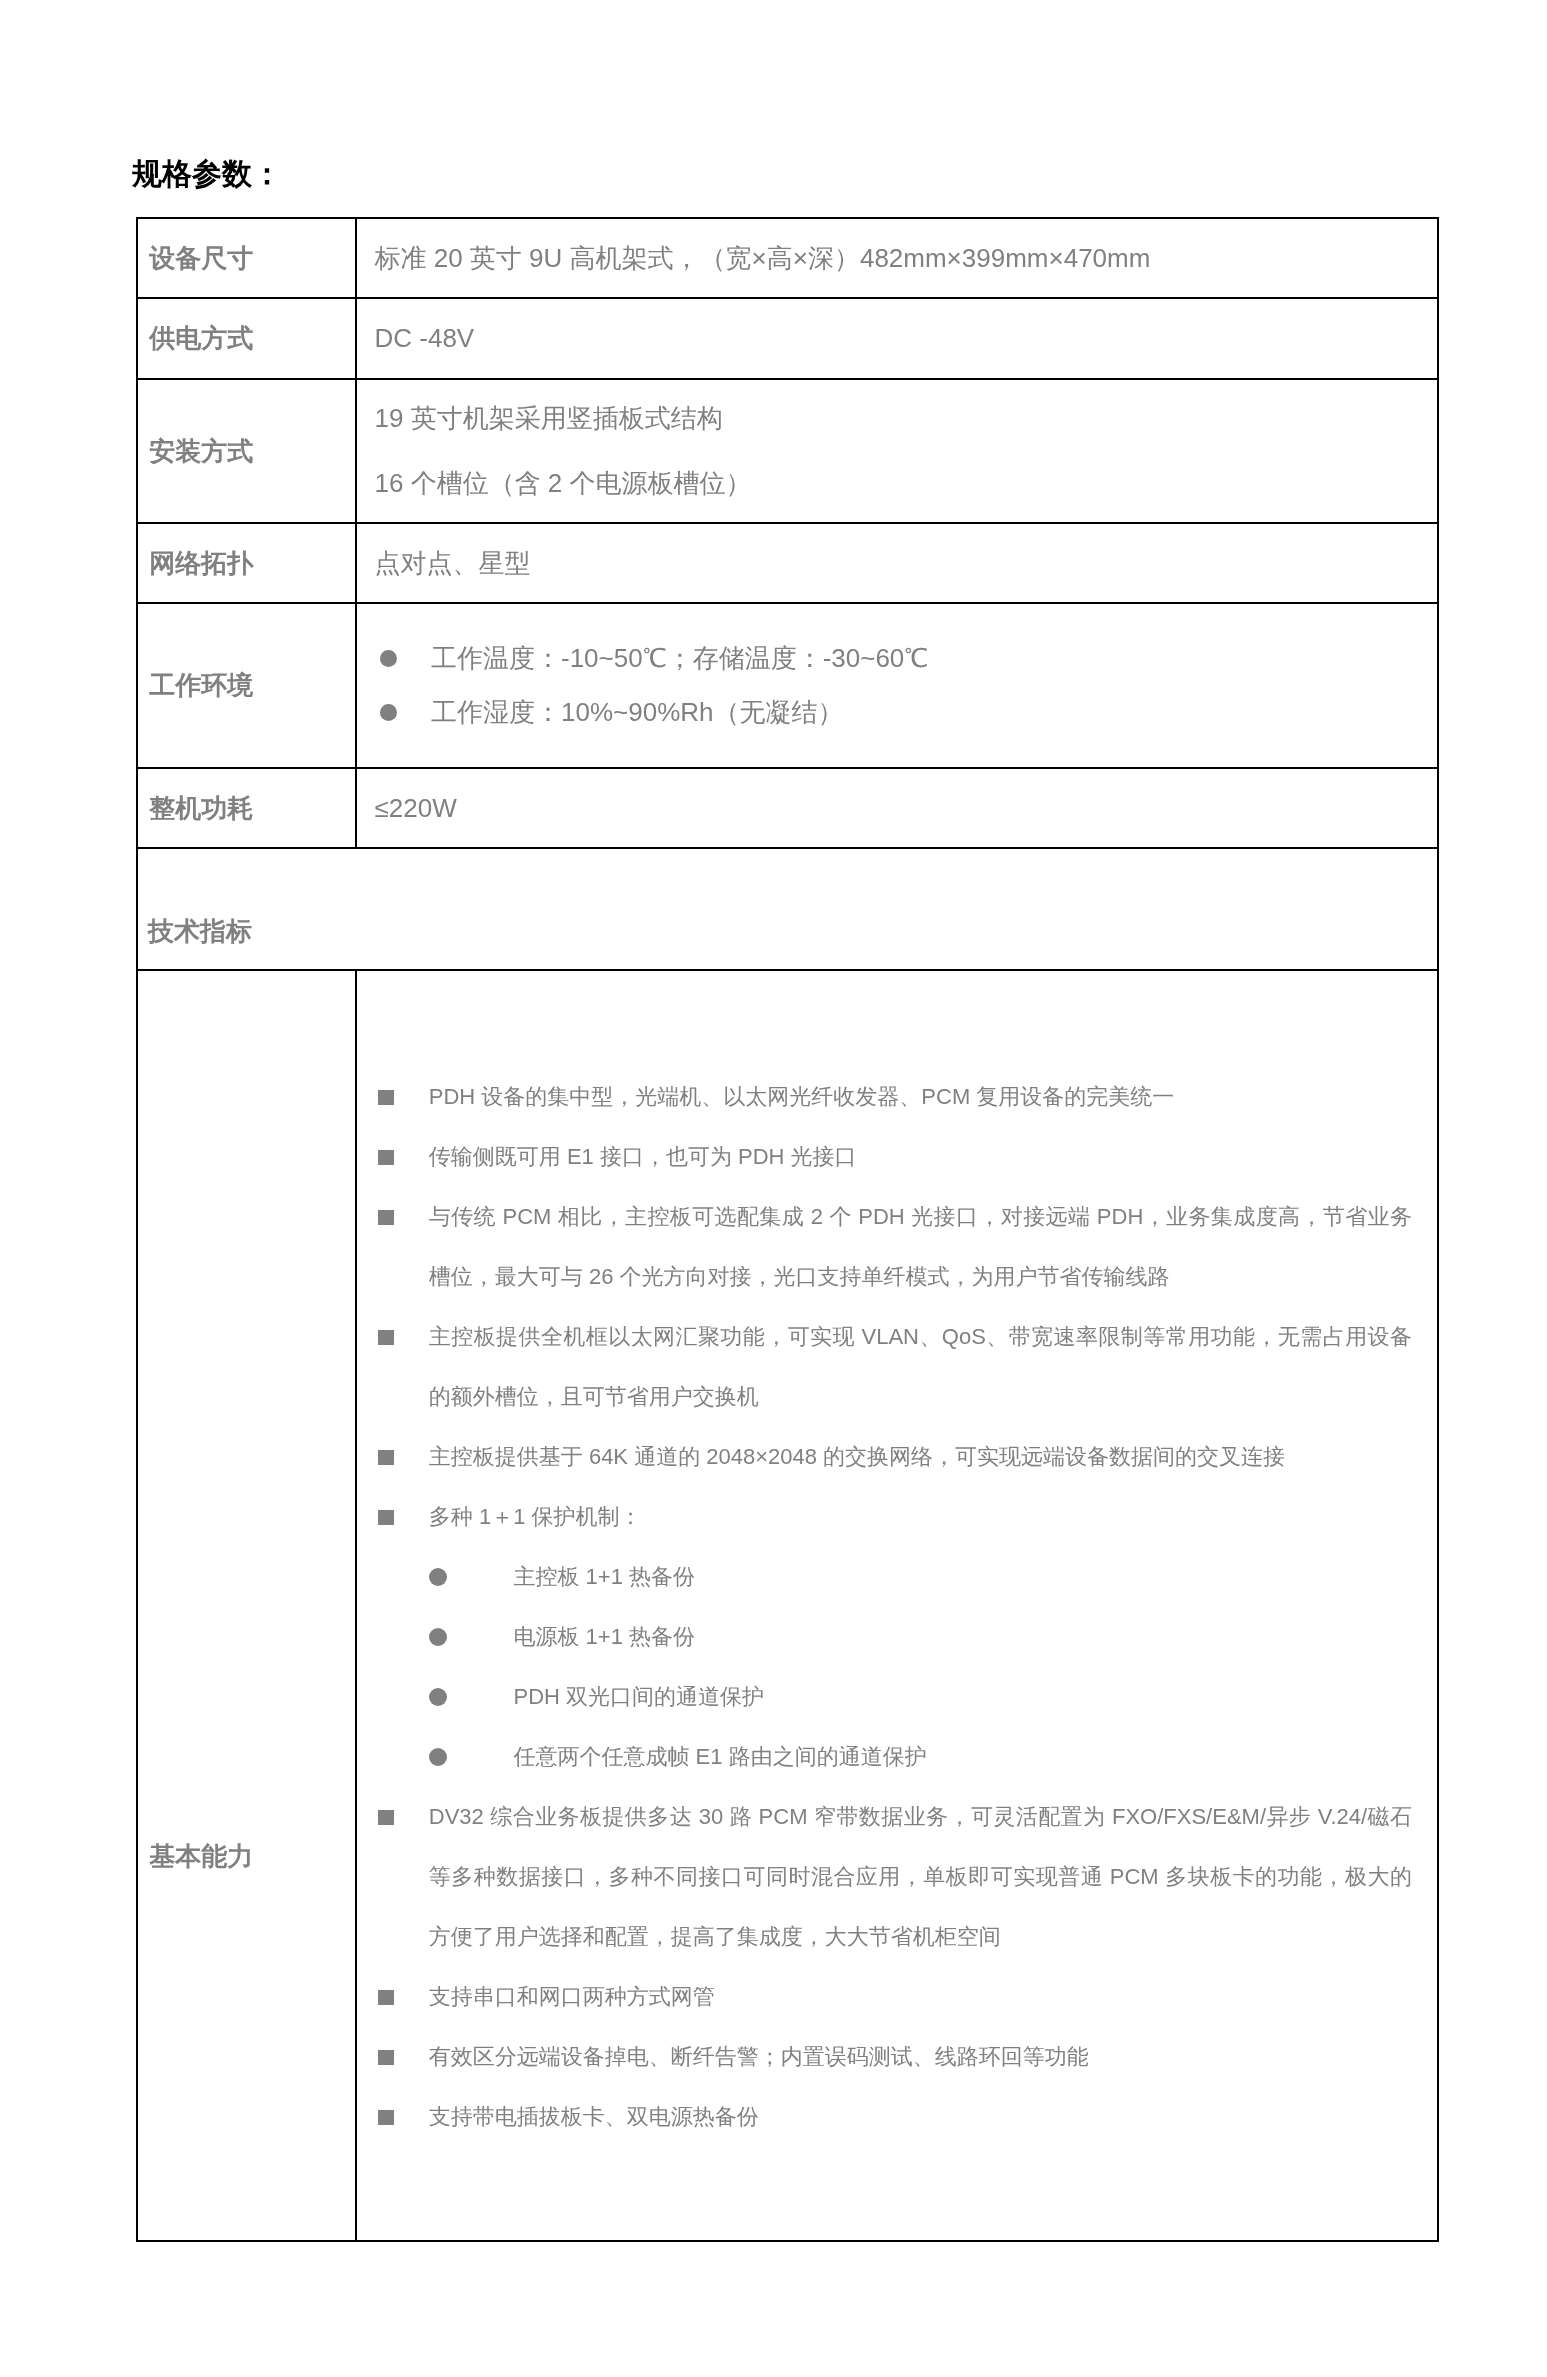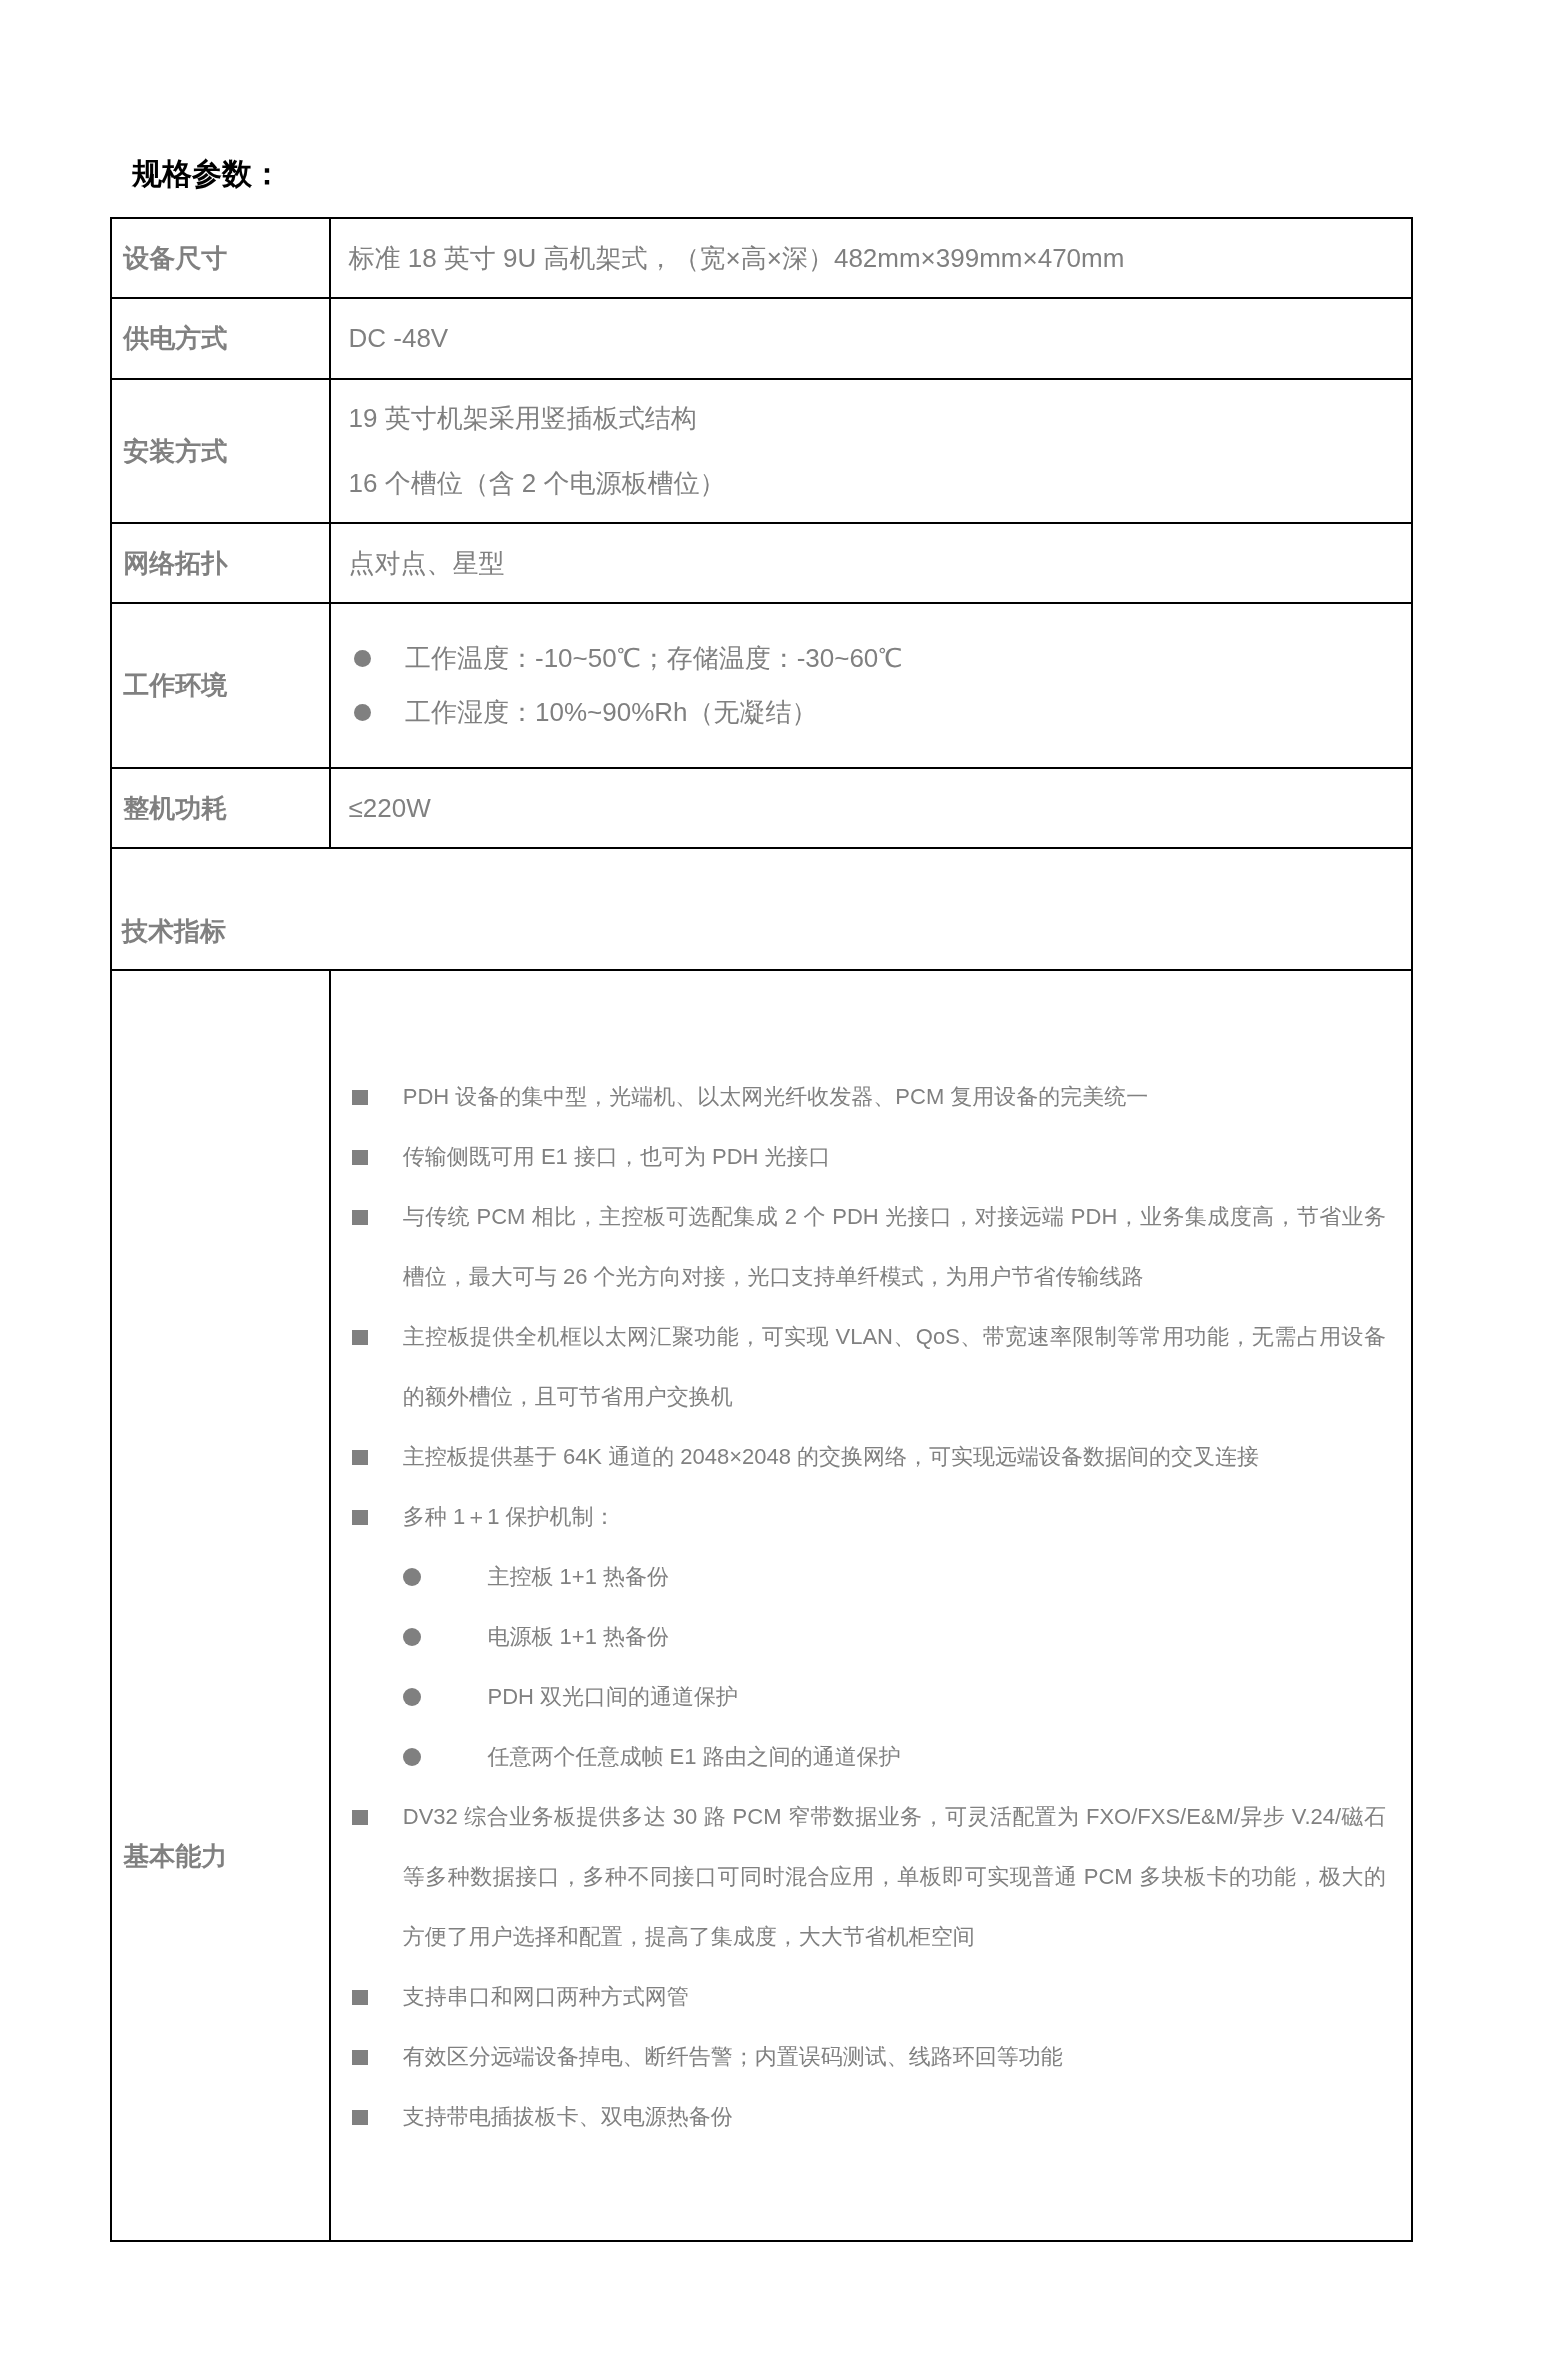--- a/index.html
+++ b/index.html
@@ -10,21 +10,21 @@
     background:#ffffff;
     font-family:"Liberation Sans", sans-serif;
     color:#808080;
     overflow:hidden;
   }
   .page-title {
     position:absolute; left:132px; top:156px;
     font-size:30px; line-height:36px; font-weight:bold; color:#000000;
   }
   table.spec {
-    position:absolute; left:110px; top:217px;
+    position:absolute; left:136px; top:217px;
     width:1303px;
     border-collapse:collapse; table-layout:fixed;
   }
   table.spec td {
     border:2.5px solid #000000;
     vertical-align:middle;
     font-size:26px; color:#808080;
   }
   td.lab {
     width:219px;
@@ -67,21 +67,21 @@
 
 <div class="page">
 
   <div class="page-title">规格参数：</div>
 
   <table class="spec">
 
     <tbody>
         <tr style="height:80px;">
       <td class="lab">设备尺寸</td>
-      <td class="val">标准 18 英寸 9U 高机架式，（宽×高×深）482mm×399mm×470mm</td>
+      <td class="val">标准 20 英寸 9U 高机架式，（宽×高×深）482mm×399mm×470mm</td>
     </tr>
 
     <tr style="height:81px;">
       <td class="lab">供电方式</td>
       <td class="val">DC -48V</td>
     </tr>
 
     <tr style="height:144px;">
       <td class="lab">安装方式</td>
       <td class="val">

